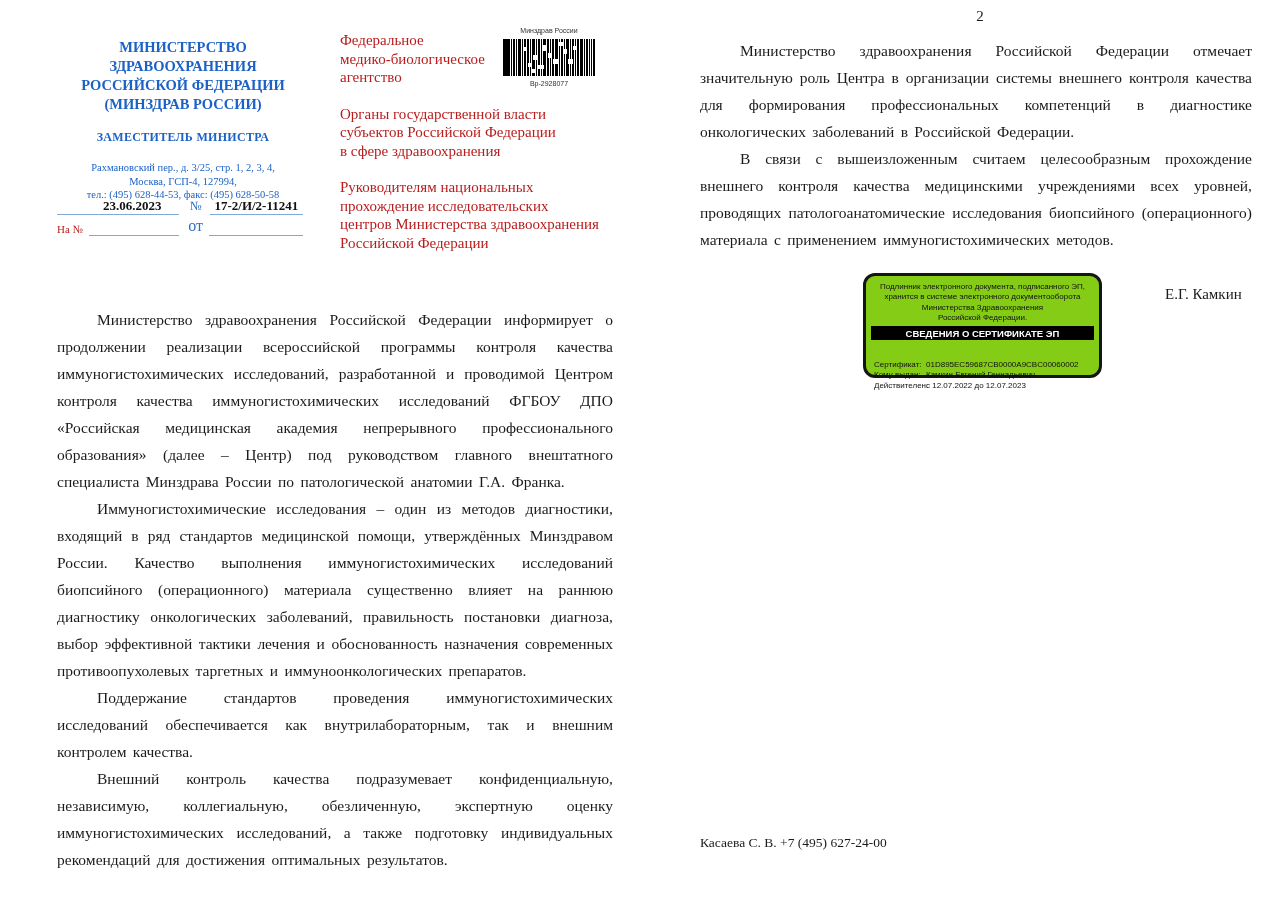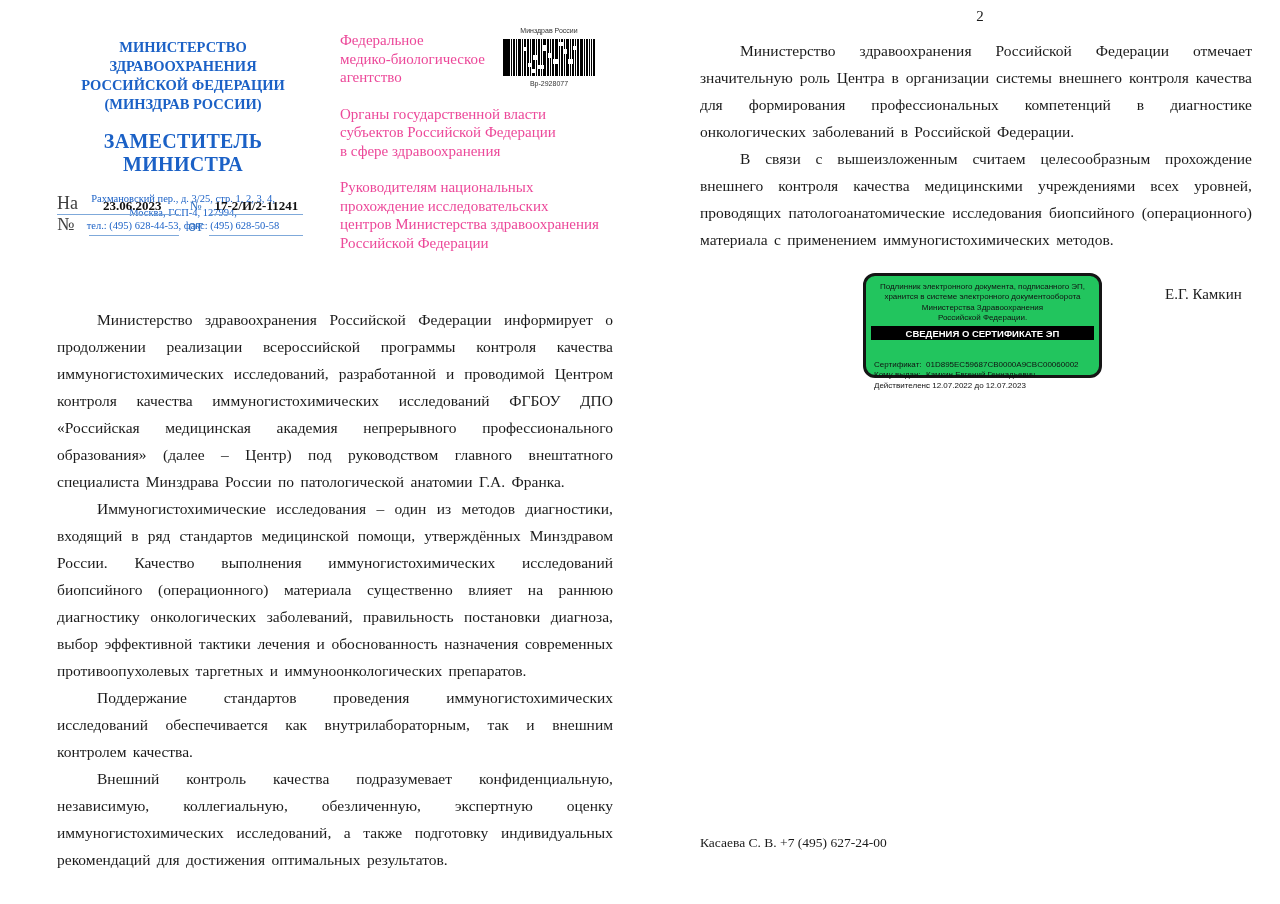--- a/index.html
+++ b/index.html
@@ -3,58 +3,58 @@
 <meta charset="utf-8">
 <style>
   html,body { margin:0; padding:0; background:#ffffff; }
   .canvas {
     position:relative; width:1280px; height:904px; background:#ffffff;
     font-family:"Liberation Serif", serif; color:#1c1c1c; overflow:hidden;
   }
   
   .letterhead { position:absolute; left:52px; top:38px; width:262px; text-align:center; color:#1b61c6; }
   .lh-title div { font-weight:bold; font-size:14.5px; line-height:19px; }
-  .lh-position { font-weight:bold; font-size:20px; margin-top:16px; letter-spacing:.3px; }
+  .lh-position { font-weight:bold; font-size:12px; margin-top:16px; letter-spacing:.3px; }
   .lh-address { margin-top:16px; }
   .lh-address div { font-size:10.5px; line-height:13.5px; }
   
   .ref { position:absolute; left:57px; top:193px; width:246px; font-size:13px; }
   .ref-row { display:flex; align-items:flex-end; }
   .ref-row.r1 { height:22px; }
   .ref-row.r2 { height:20px; margin-top:1px; }
   .u { border-bottom:1px solid #7fa9da; }
   .ref-date  { width:125px; text-align:center; padding-left:28px; box-sizing:border-box; font-weight:bold; color:#111; }
   .ref-no    { width:22px; text-align:center; color:#2e6fc0; font-size:12.5px; padding:0 0 1px 6px; }
   .ref-num   { width:96px; margin-left:3px; text-align:center; font-weight:bold; color:#111; }
-  .ref-na    { width:33px; color:#404040; font-size:18px; padding-bottom:1px; }
+  .ref-na    { width:33px; color:#b91c1c; font-size:11px; padding-bottom:1px; }
   .ref-line1 { width:92px; }
   .ref-ot    { width:22px; text-align:center; color:#2e6fc0; font-size:16px; padding:0 0 1px 6px; }
   .ref-line2 { width:96px; margin-left:3px; }
   
-  .addressee { position:absolute; left:340px; top:31px; width:290px; font-size:15px; color:#ec4899; }
+  .addressee { position:absolute; left:340px; top:31px; width:290px; font-size:15px; color:#b91c1c; }
   .addr-block { margin-bottom:18px; }
   .addr-block div { line-height:18.5px; }
   
   .barcode-block { position:absolute; left:497px; top:27px; width:104px; text-align:center;
                    font-family:"Liberation Sans", sans-serif; color:#333; }
   .bc-label { font-size:7px; }
   .bc-svg { display:block; margin:5px auto 0; }
   .bc-number { font-size:7px; margin-top:4px; }
   
   .body1 { position:absolute; left:57px; top:306px; width:556px; }
   .body2 { position:absolute; left:700px; top:37px; width:552px; }
   .body1 p, .body2 p {
     margin:0; font-size:15.5px; line-height:27px; text-align:justify;
     text-indent:40px; word-spacing:2.5px; color:#1b1b1b;
   }
   
   .page-num { position:absolute; left:930px; top:8px; width:100px; text-align:center; font-size:15px; color:#1b1b1b; }
   .stamp {
     position:absolute; left:863px; top:273px; width:239px; height:105px; box-sizing:border-box;
-    border:3px solid #151515; border-radius:12px; background:#22c55e; padding:6px 8px;
+    border:3px solid #151515; border-radius:12px; background:#84cc16; padding:6px 8px;
     font-family:"Liberation Sans", sans-serif; font-size:8px; line-height:10.3px; color:#111;
   }
   .stamp-header { text-align:center; }
   .stamp-bar { background:#000; color:#fff; font-weight:bold; font-size:9.5px; line-height:13px;
                text-align:center; margin:3px -3px 20px; padding:0.5px 0; }
   .stamp-field { display:flex; }
   .stamp-field .lbl { width:52px; flex:none; }
   .sig-name { position:absolute; left:1165px; top:286px; font-size:15px; color:#1b1b1b; }
   .footer { position:absolute; left:700px; top:835px; font-size:13.5px; color:#1b1b1b; }
 </style>

